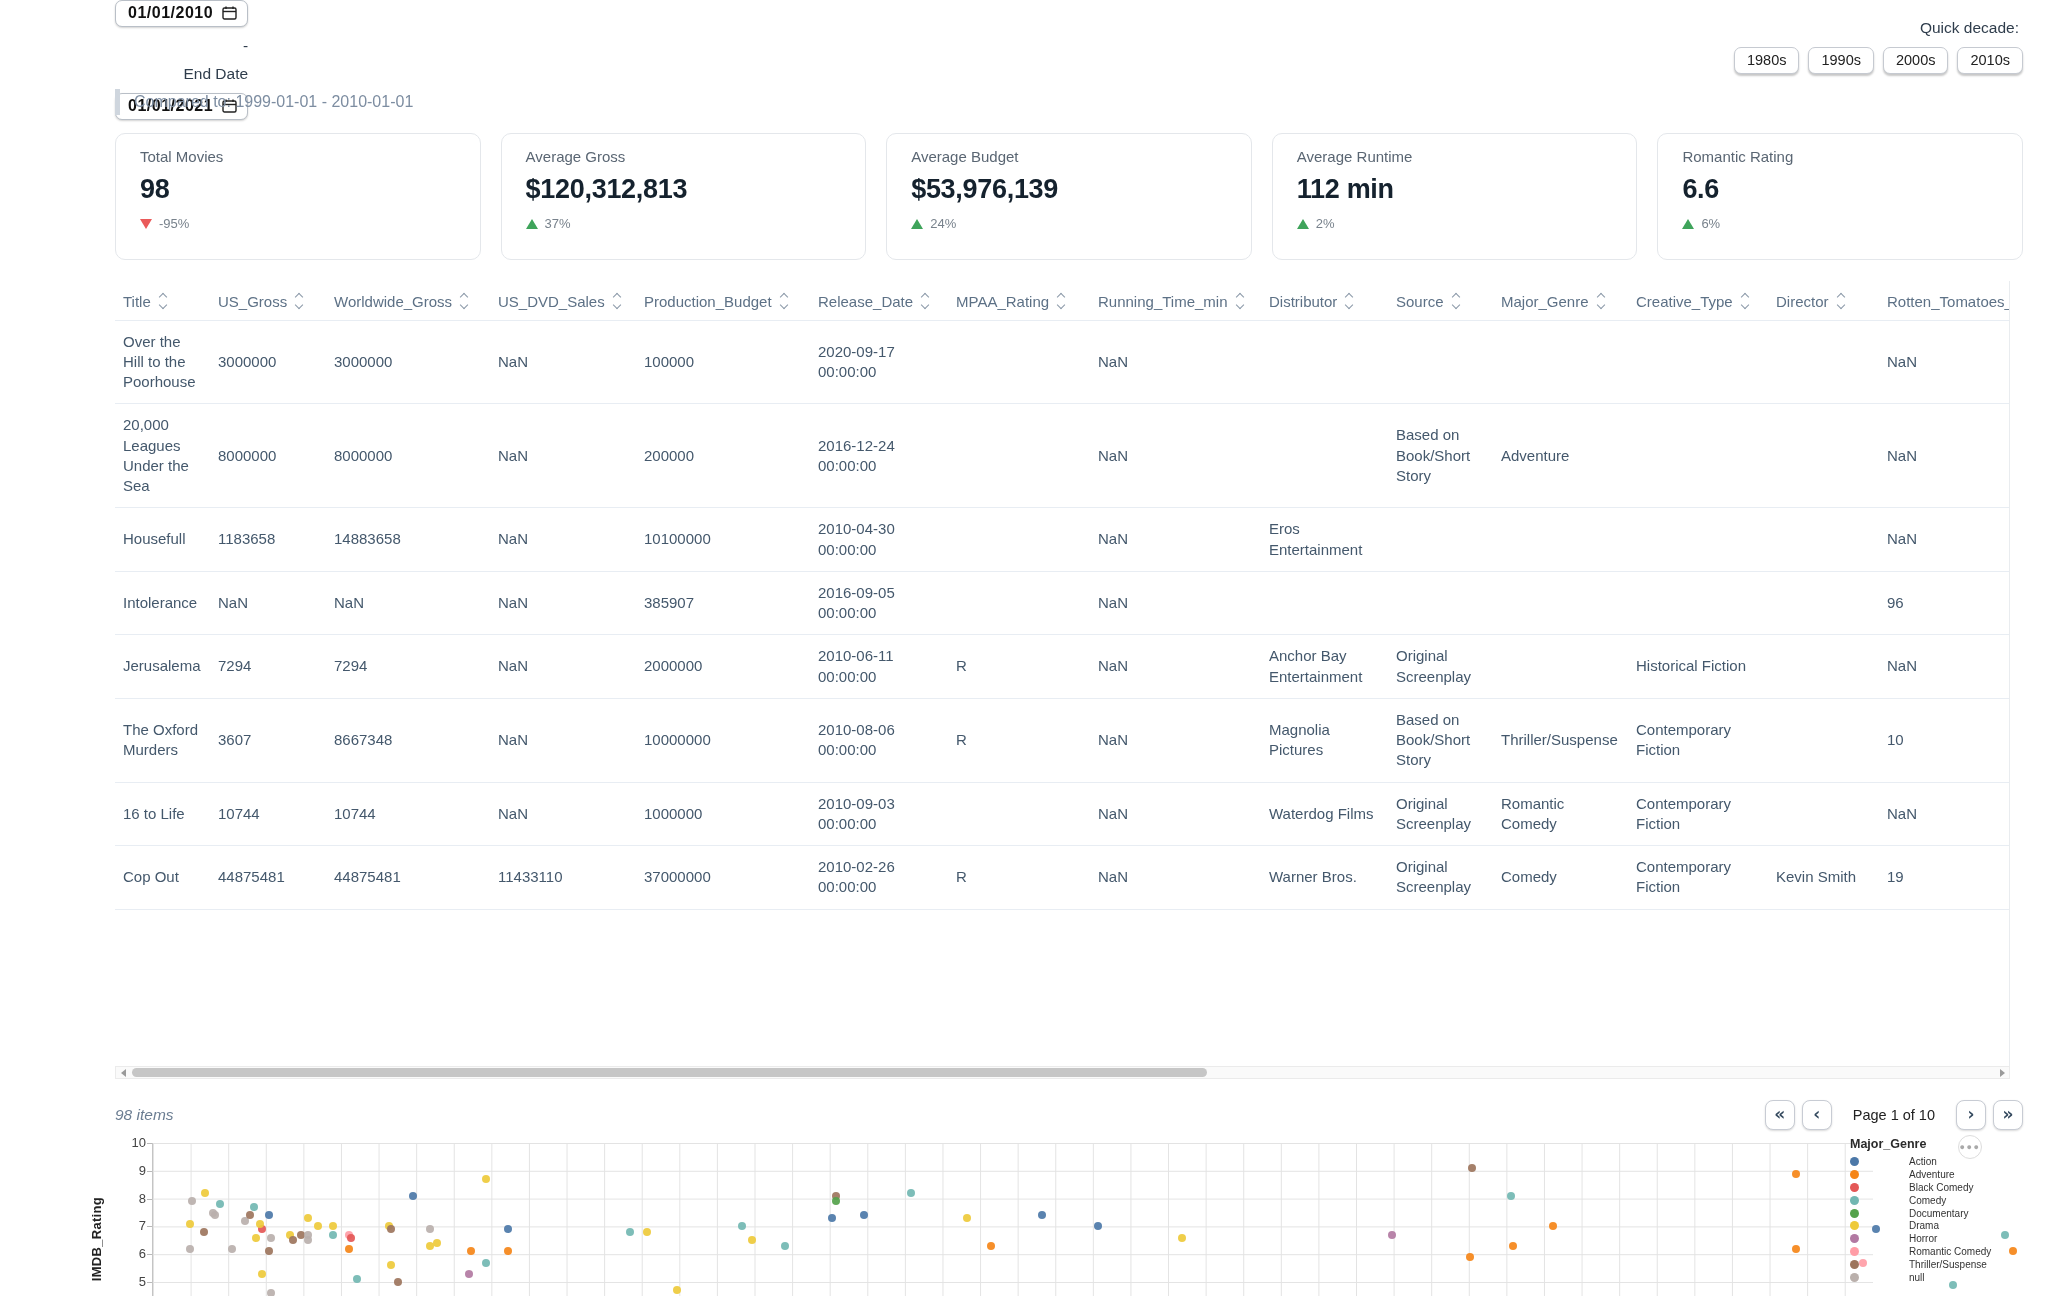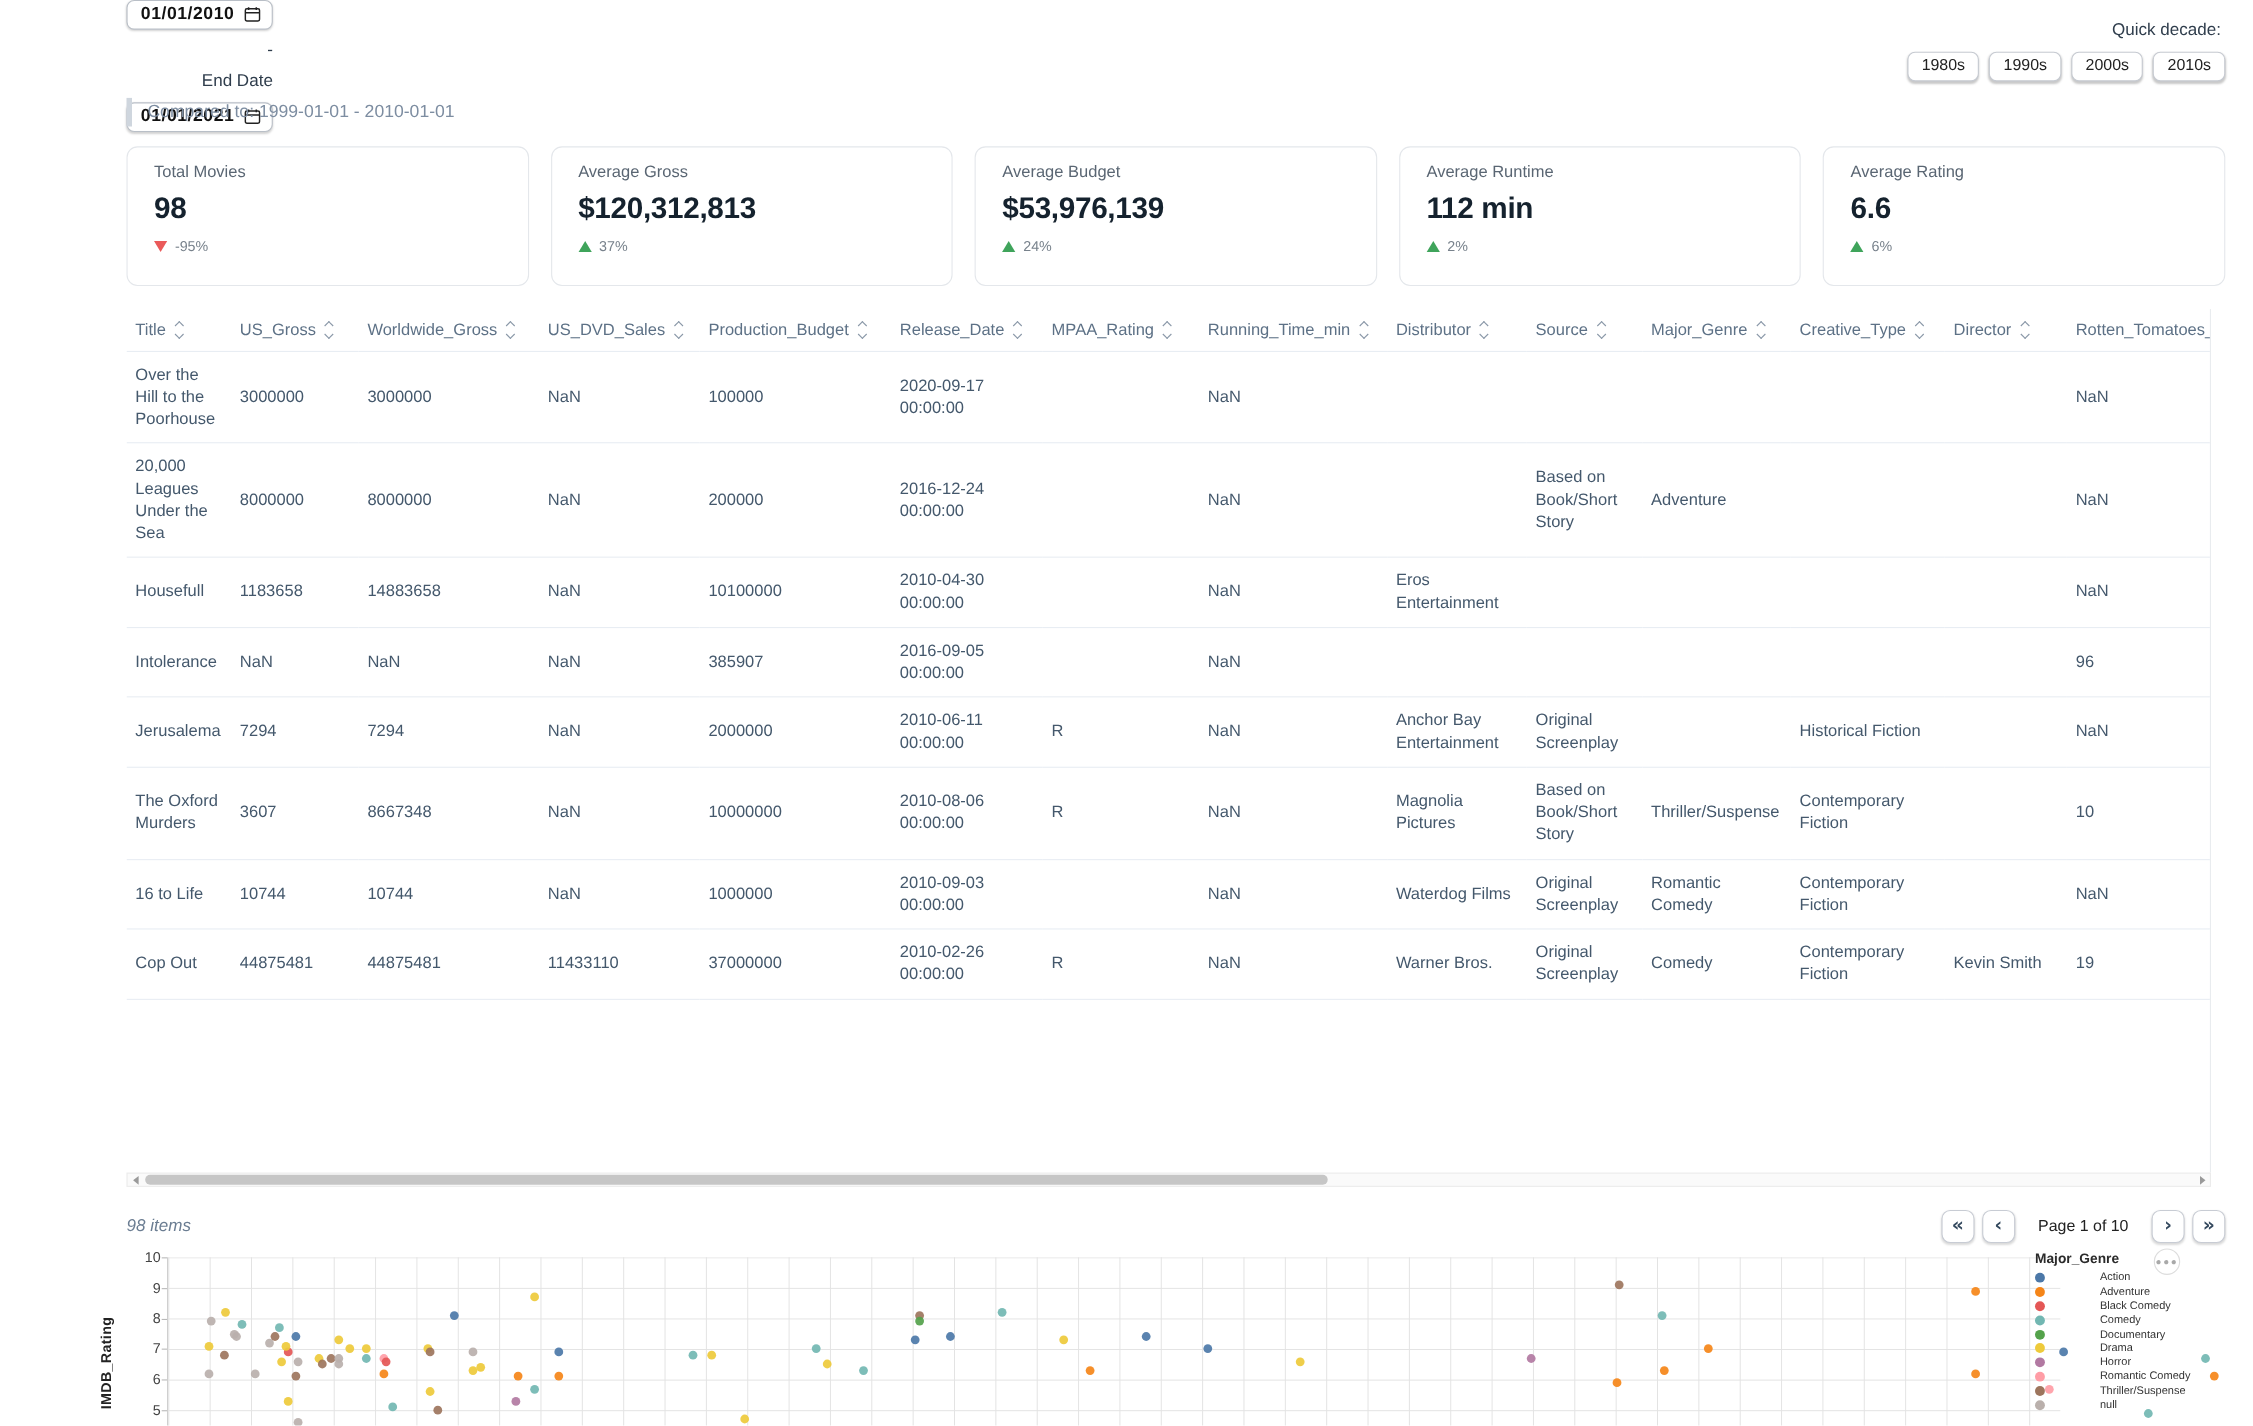--- a/index.html
+++ b/index.html
@@ -170,21 +170,21 @@
       </div>
       <div class="card">
         <div class="card-label">Average Runtime</div>
         <div class="card-value">112 min</div>
         <div class="card-delta">
           <span class="tri up"></span>
           <span>2%</span>
         </div>
       </div>
       <div class="card">
-        <div class="card-label">Average Rating</div>
+        <div class="card-label">Romantic Rating</div>
         <div class="card-value">6.6</div>
         <div class="card-delta">
           <span class="tri up"></span>
           <span>6%</span>
         </div>
       </div>
     </div>
 
   <div class="section table-wrap">
     <table>

